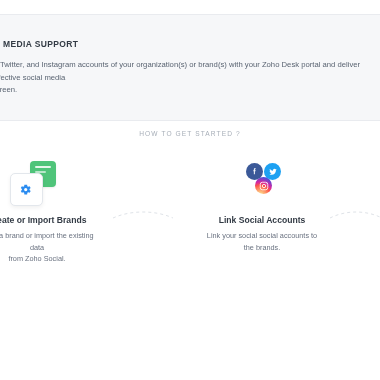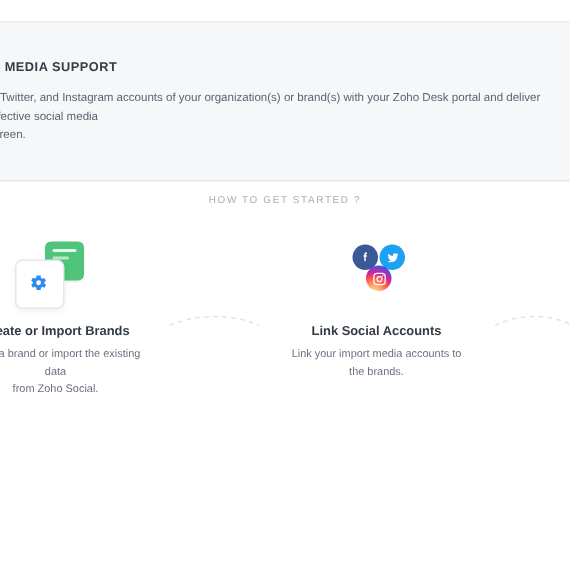--- a/index.html
+++ b/index.html
@@ -77,21 +77,21 @@
   }
 
   .step {
     position: absolute;
     top: 0;
     width: 150px;
     text-align: center;
   }
 
   .step-1 { left: -38px; }
-  .step-2 { left: 176px; }
+  .step-2 { left: 187px; }
 
   .step-art {
     position: relative;
     height: 58px;
   }
 
   .step-title {
     font-size: 8.6px;
     font-weight: bold;
     color: #333b45;
@@ -268,17 +268,17 @@
           <div class="soc soc-ig">
             <svg width="10" height="10" viewBox="0 0 24 24" fill="none" stroke="#ffffff" stroke-width="2">
               <rect x="3" y="3" width="18" height="18" rx="5"></rect>
               <circle cx="12" cy="12" r="4"></circle>
               <circle cx="17.2" cy="6.8" r="1.1" fill="#ffffff" stroke="none"></circle>
             </svg>
           </div>
         </div>
       </div>
       <div class="step-title">Link Social Accounts</div>
-      <div class="step-desc">Link your import media accounts to the brands.</div>
+      <div class="step-desc">Link your social social accounts to the brands.</div>
     </div>
 
   </div>
 </div>
 
 </body></html>

